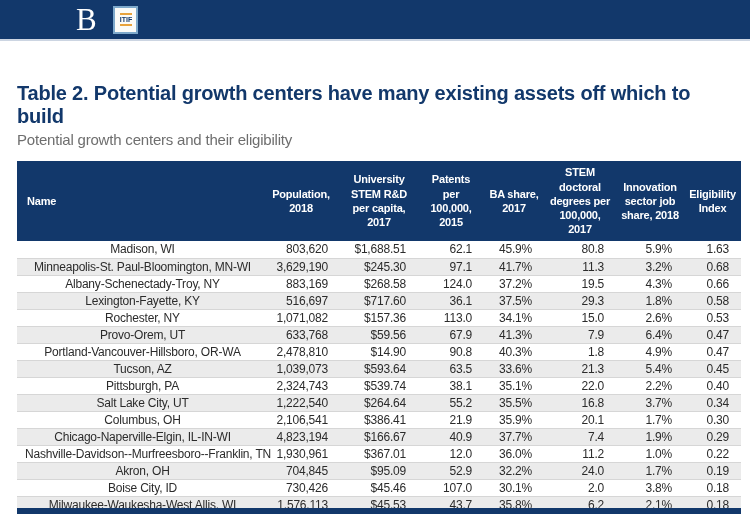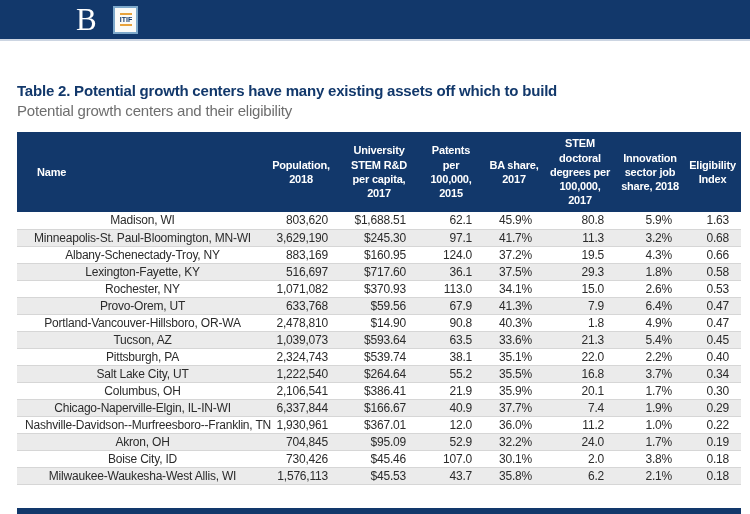--- a/index.html
+++ b/index.html
@@ -44,21 +44,21 @@
     color: #12386b;
     letter-spacing: 0;
     border-top: 2px solid #e8a33c;
     border-bottom: 2px solid #e8a33c;
     padding: 1px 0;
   }
   
   .page-title {
     margin: 41px 20px 3px 17px;
     color: #12386b;
-    font-size: 15px;
+    font-size: 20px;
     font-weight: bold;
   }
   .page-subtitle {
     margin: 0 20px 0 17px;
     color: #6e6e6e;
     font-size: 15px;
   }
   
   .table-wrap { margin: 13px 9px 0 17px; }
   table {
@@ -72,21 +72,21 @@
     background: #12386b;
     color: #ffffff;
     font-size: 11px;
     font-weight: bold;
     height: 80px;
     vertical-align: middle;
     text-align: center;
     padding: 4px 5px;
     line-height: 1.3;
   }
-  thead th:first-child { text-align: left; padding-left: 20px; }
+  thead th:first-child { text-align: left; padding-left: 10px; }
   tbody td {
     height: 17px;
     padding: 1px 12px 1px 8px;
     border-bottom: 1px solid #d6d6d6;
     text-align: right;
     white-space: nowrap;
     overflow: visible;
   }
   tbody td:first-child { text-align: center; padding-right: 2px; }
   tbody tr:nth-child(even) { background: #ebebeb; }
@@ -154,41 +154,41 @@
           <td>$245.30</td>
           <td>97.1</td>
           <td>41.7%</td>
           <td>11.3</td>
           <td>3.2%</td>
           <td>0.68</td>
         </tr>
         <tr>
           <td>Albany-Schenectady-Troy, NY</td>
           <td>883,169</td>
-          <td>$160.95</td>
+          <td>$268.58</td>
           <td>124.0</td>
           <td>37.2%</td>
           <td>19.5</td>
           <td>4.3%</td>
           <td>0.66</td>
         </tr>
         <tr>
           <td>Lexington-Fayette, KY</td>
           <td>516,697</td>
           <td>$717.60</td>
           <td>36.1</td>
           <td>37.5%</td>
           <td>29.3</td>
           <td>1.8%</td>
           <td>0.58</td>
         </tr>
         <tr>
           <td>Rochester, NY</td>
           <td>1,071,082</td>
-          <td>$370.93</td>
+          <td>$157.36</td>
           <td>113.0</td>
           <td>34.1%</td>
           <td>15.0</td>
           <td>2.6%</td>
           <td>0.53</td>
         </tr>
         <tr>
           <td>Provo-Orem, UT</td>
           <td>633,768</td>
           <td>$59.56</td>
@@ -243,21 +243,21 @@
           <td>2,106,541</td>
           <td>$386.41</td>
           <td>21.9</td>
           <td>35.9%</td>
           <td>20.1</td>
           <td>1.7%</td>
           <td>0.30</td>
         </tr>
         <tr>
           <td>Chicago-Naperville-Elgin, IL-IN-WI</td>
-          <td>6,337,844</td>
+          <td>4,823,194</td>
           <td>$166.67</td>
           <td>40.9</td>
           <td>37.7%</td>
           <td>7.4</td>
           <td>1.9%</td>
           <td>0.29</td>
         </tr>
         <tr>
           <td>Nashville-Davidson--Murfreesboro--Franklin, TN</td>
           <td>1,930,961</td>

